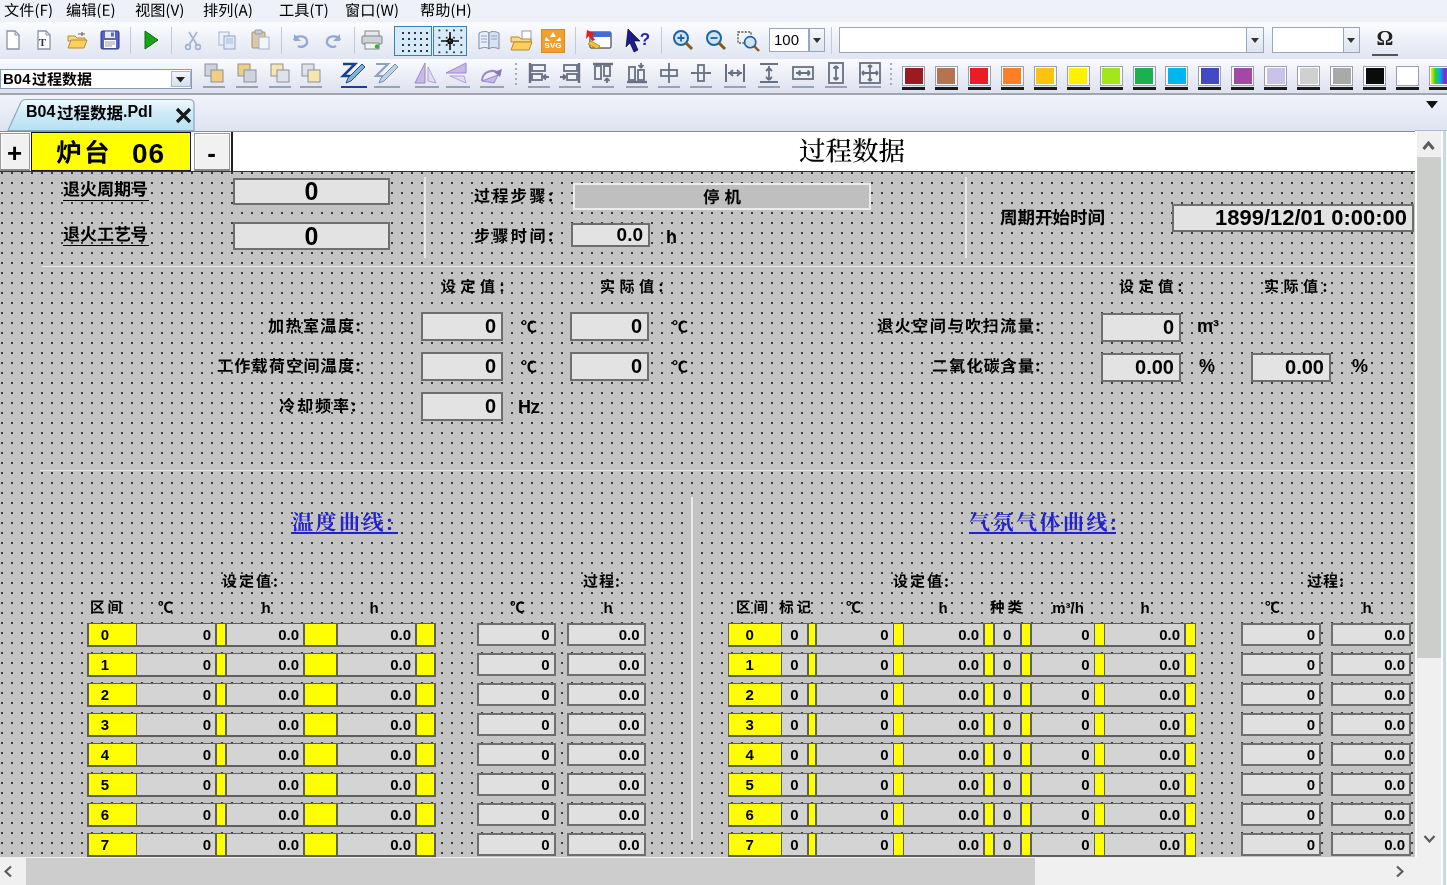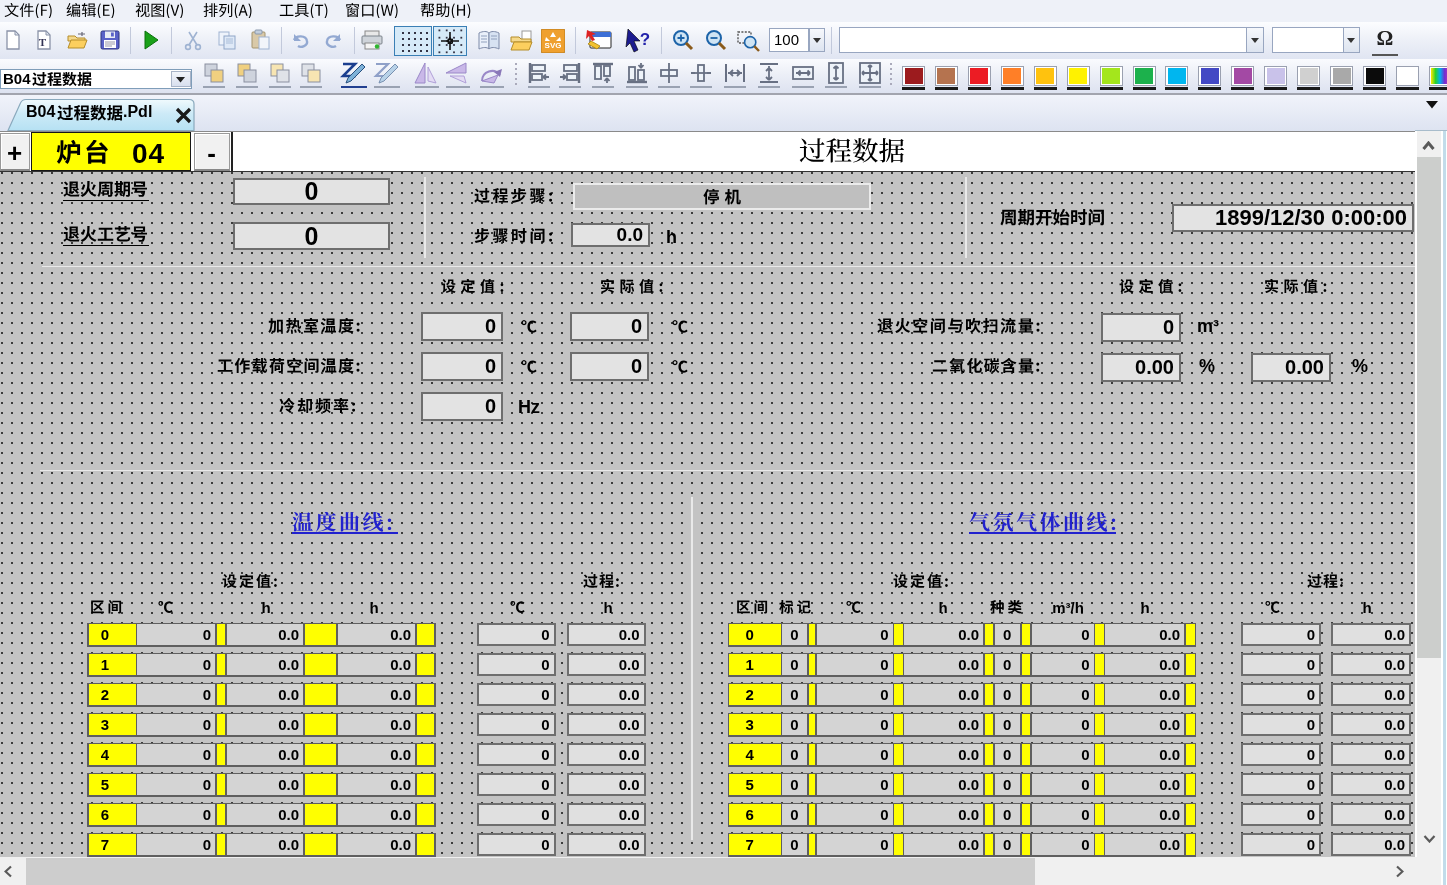--- a/index.html
+++ b/index.html
@@ -748,21 +748,21 @@
 <svg style="position:absolute;left:56.0px;top:139.5px;" width="26.5" height="25.5" viewBox="0 0 26.50 25.50">
     <g transform="translate(0,21.547) scale(0.02550,-0.02550)">
       <use href="#s36" fill="#000"></use>
     </g>
   </svg>
 <svg style="position:absolute;left:84.0px;top:139.5px;" width="26.5" height="25.5" viewBox="0 0 26.50 25.50">
     <g transform="translate(0,21.547) scale(0.02550,-0.02550)">
       <use href="#s38" fill="#000"></use>
     </g>
   </svg>
-<div style="position:absolute;left:132px;top:138px;font:bold 28px 'Liberation Sans',sans-serif;letter-spacing:1px;">04</div>
+<div style="position:absolute;left:132px;top:138px;font:bold 28px 'Liberation Sans',sans-serif;letter-spacing:1px;">06</div>
 <div style="position:absolute;left:194px;top:133px;width:35.5px;height:38.3px;background:#f1f1f1;border:1px solid #999;border-bottom:2px solid #888;box-sizing:border-box;box-shadow:inset 1px 1px 0 #fff;"></div>
 <div style="position:absolute;left:194px;top:138px;width:35px;height:28px;font:bold 26px 'Liberation Sans',sans-serif;text-align:center;">-</div>
 <div style="position:absolute;left:230.5px;top:131.5px;width:2px;height:40px;background:#222;"></div>
 <svg style="position:absolute;left:798.5px;top:138.0px;" width="107.0" height="26.5" viewBox="0 0 107.00 26.50">
     <g transform="translate(0,22.392) scale(0.02650,-0.02650)">
       <use href="#s43" fill="#000"></use>
     </g>
   </svg>
 <div style="position:absolute;left:424px;top:177px;width:1.6px;height:81px;background:#e9e9e9;"></div>
 <div style="position:absolute;left:965px;top:177px;width:1.6px;height:81px;background:#e9e9e9;"></div>
@@ -799,21 +799,21 @@
       <use href="#s62" fill="#000"></use>
     </g>
   </svg>
 <div style="position:absolute;left:571px;top:223px;width:79px;height:24px;background:#e3e3e3;border:2px solid #6e6e6e;box-sizing:border-box;font:bold 19px 'Liberation Sans',sans-serif;text-align:right;padding-right:5px;line-height:20px;color:#000;">0.0</div>
 <div style="position:absolute;left:666px;top:227px;font:bold 18px 'Liberation Sans',sans-serif;">h</div>
 <svg style="position:absolute;left:1000.0px;top:209.0px;" width="106.0" height="17.5" viewBox="0 0 106.00 17.50">
     <g transform="translate(0,14.787) scale(0.01750,-0.01750)">
       <use href="#s65" fill="#000"></use>
     </g>
   </svg>
-<div style="position:absolute;left:1172px;top:204px;width:242px;height:28px;background:#e3e3e3;border:2px solid #6e6e6e;box-sizing:border-box;font:bold 22px 'Liberation Sans',sans-serif;text-align:right;padding-right:5px;line-height:24px;color:#000;">1899/12/30 0:00:00</div>
+<div style="position:absolute;left:1172px;top:204px;width:242px;height:28px;background:#e3e3e3;border:2px solid #6e6e6e;box-sizing:border-box;font:bold 22px 'Liberation Sans',sans-serif;text-align:right;padding-right:5px;line-height:24px;color:#000;">1899/12/01 0:00:00</div>
 <svg style="position:absolute;left:441.0px;top:279.0px;" width="64.4" height="15.0" viewBox="0 0 64.37 15.00">
     <g transform="translate(0,12.675) scale(0.01500,-0.01500)">
       <use href="#s69" fill="#000"></use>
     </g>
   </svg>
 <svg style="position:absolute;left:600.0px;top:279.0px;" width="64.4" height="15.0" viewBox="0 0 64.37 15.00">
     <g transform="translate(0,12.675) scale(0.01500,-0.01500)">
       <use href="#s72" fill="#000"></use>
     </g>
   </svg>

